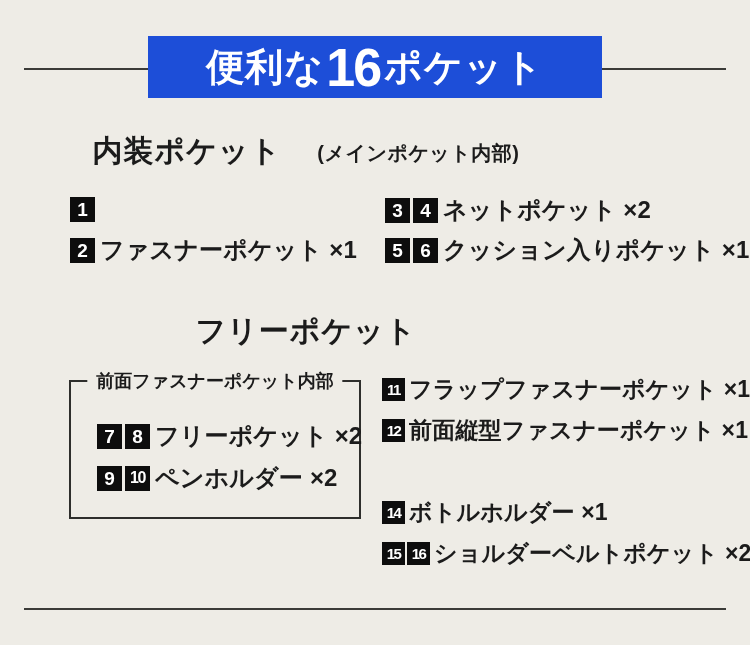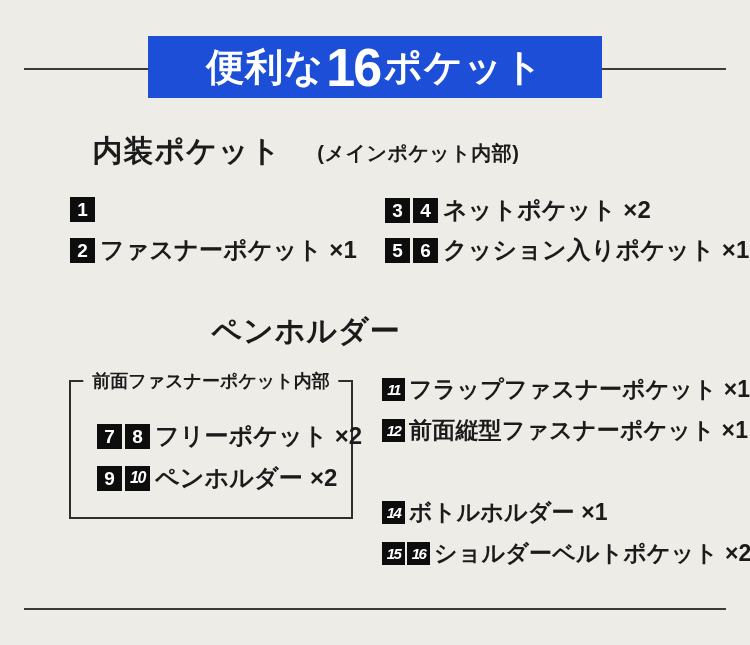--- a/index.html
+++ b/index.html
@@ -53,33 +53,34 @@
     white-space:nowrap;
   }
   .badge{
     display:inline-flex;align-items:center;justify-content:center;
     width:25px;height:25px;
     background:#0d0d0d;color:#ffffff;
     font-size:19px;font-weight:700;line-height:1;
     margin-right:3px;
     flex:0 0 auto;
   }
-  .badge.two{font-size:16px;letter-spacing:-1.5px;font-style:italic;}
+  .badge.two{font-size:16px;letter-spacing:-1.5px;}
   .label{
     font-size:24px;font-weight:700;line-height:26px;
     letter-spacing:0.2px;
     margin-left:2px;
   }
   .item.sm .badge{width:23px;height:23px;font-size:17px;margin-right:2px;}
   .item.sm .badge.two{font-size:15px;letter-spacing:-1.5px;}
   .item.sm .label{font-size:23px;line-height:24px;}
   .pocket-box{
     position:absolute;
     left:69px;top:380px;width:280px;height:135px;
     border:2px solid #2e2e2c;
+    padding-left:8px;
   }
   .box-label{
     position:absolute;
     top:-11px;left:50%;transform:translateX(-50%);
     background:#eeece6;
     padding:0 9px;
     font-size:18px;font-weight:700;line-height:20px;
     white-space:nowrap;
   }
 </style>
@@ -113,21 +114,21 @@
     <span class="badge">4</span>
     <span class="label">ネットポケット ×2</span>
   </div>
   <div class="item" style="left:385px;top:237px">
     <span class="badge">5</span>
     <span class="badge">6</span>
     <span class="label">クッション入りポケット ×1</span>
   </div>
 
   <div class="heading outer">
-    <span class="h-title">ペンホルダー</span>
+    <span class="h-title">フリーポケット</span>
   </div>
 
   <div class="pocket-box">
     <span class="box-label">前面ファスナーポケット内部</span>
     <div class="item" style="left:26px;top:41px">
       <span class="badge">7</span>
       <span class="badge">8</span>
       <span class="label">フリーポケット ×2</span>
     </div>
     <div class="item" style="left:26px;top:83px">

